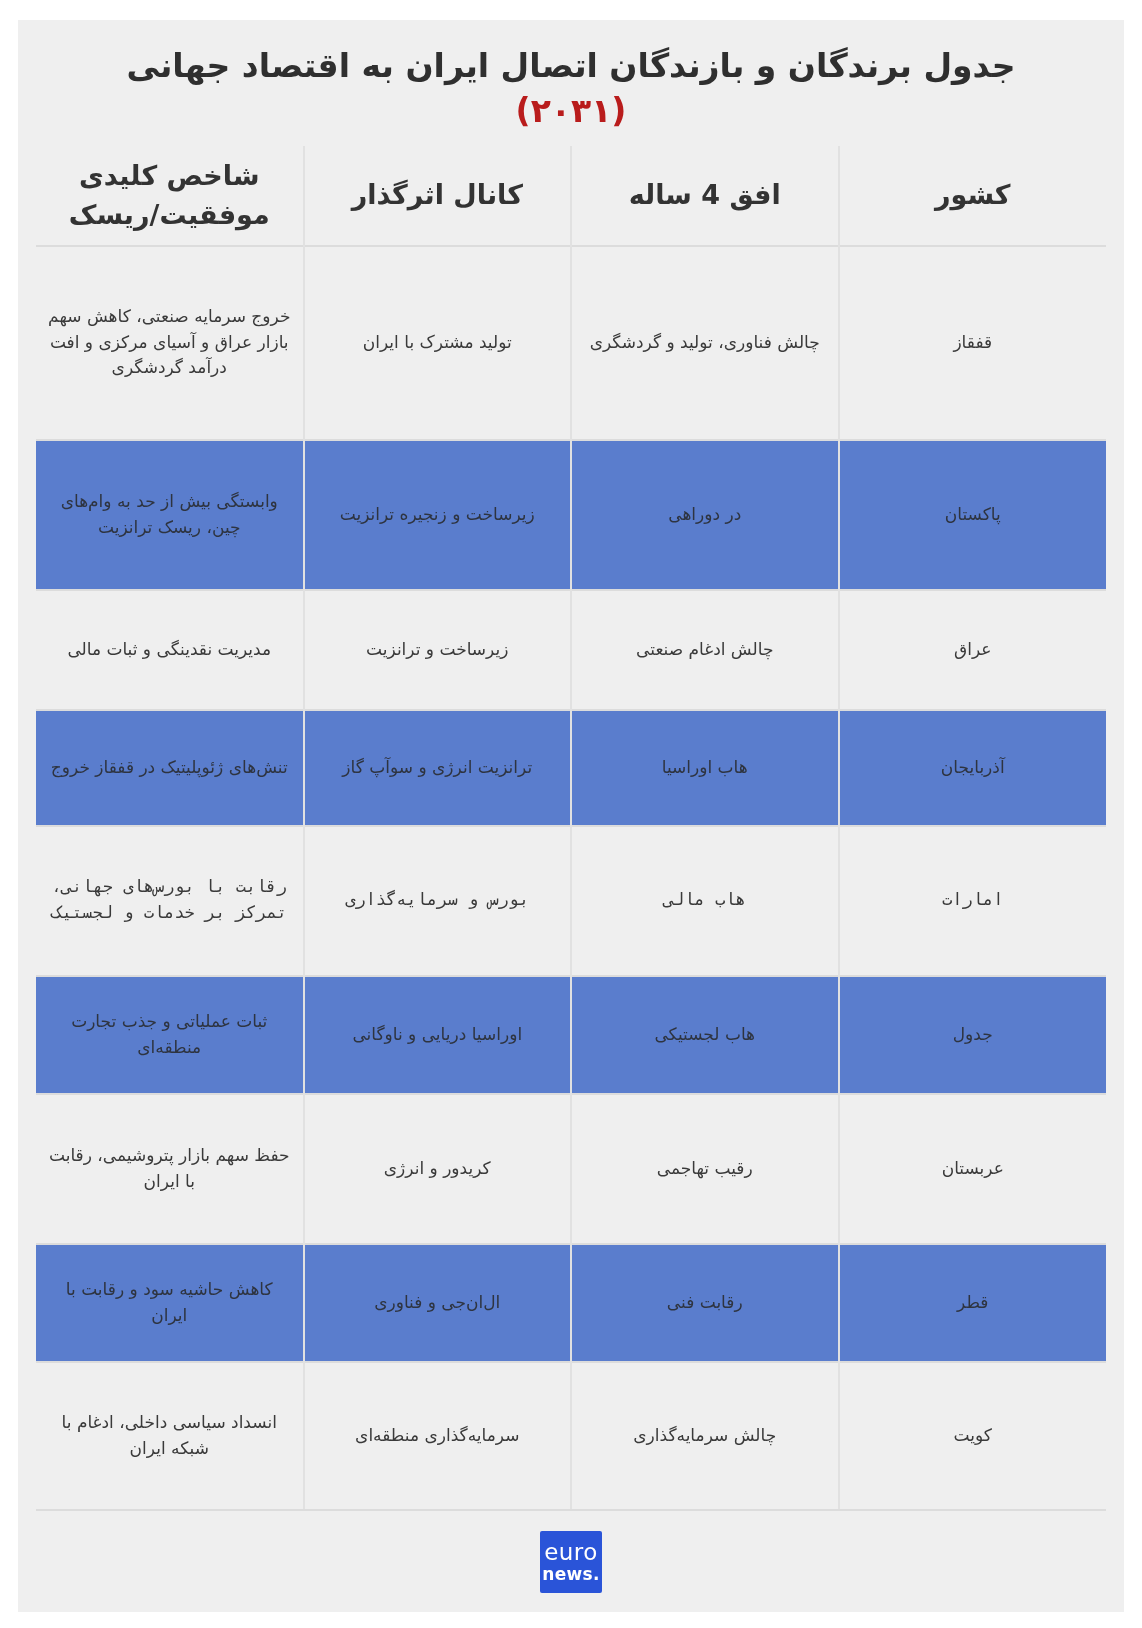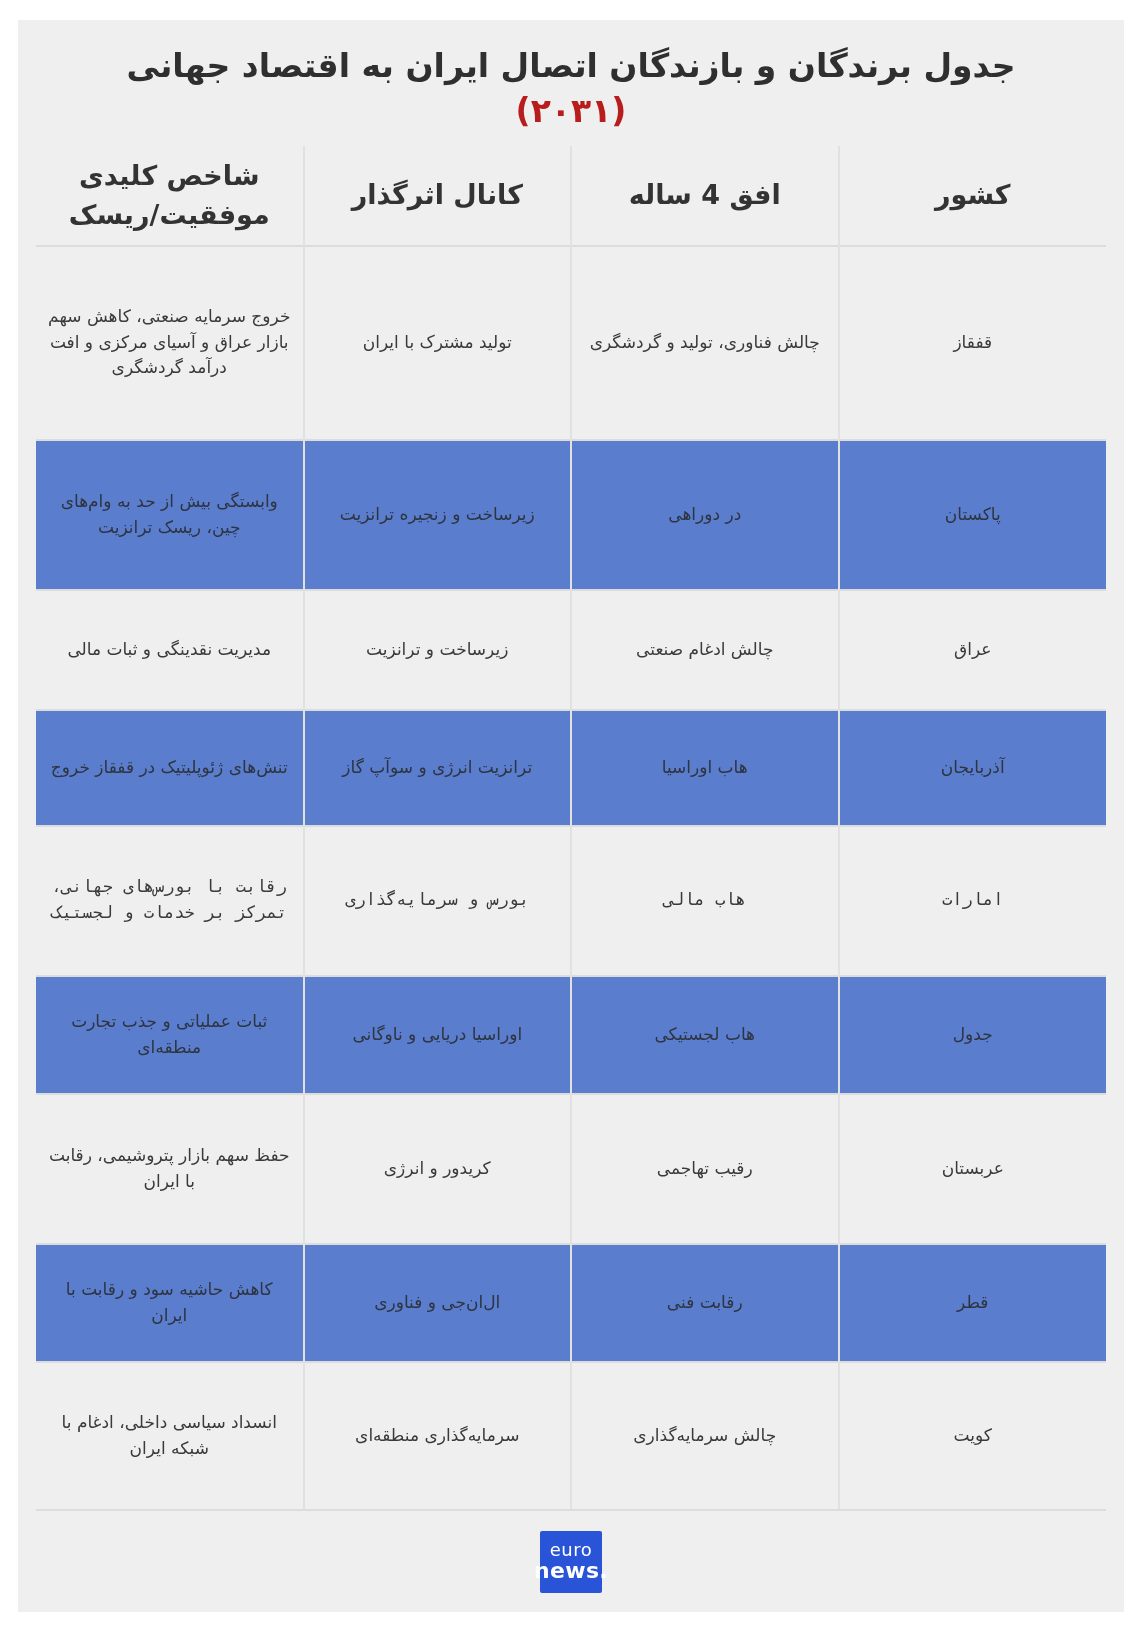--- a/index.html
+++ b/index.html
@@ -85,28 +85,28 @@
     background: #2a54d8;
     border-radius: 2px;
     display: flex;
     flex-direction: column;
     align-items: center;
     justify-content: center;
     direction: ltr;
   }
   .logo .l1 {
     color: #ffffff;
-    font-size: 18px;
+    font-size: 23px;
     font-weight: 500;
     letter-spacing: 0.5px;
     line-height: 1.1;
   }
   .logo .l2 {
     color: #ffffff;
-    font-size: 22px;
+    font-size: 17px;
     font-weight: bold;
     letter-spacing: 0.3px;
     line-height: 1.1;
   }
 </style>
 </head>
 <body>
 
 <div class="card">
 

